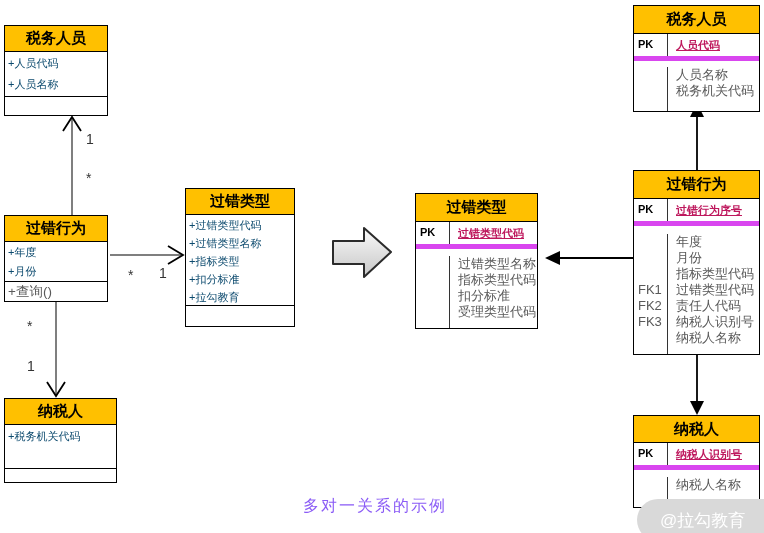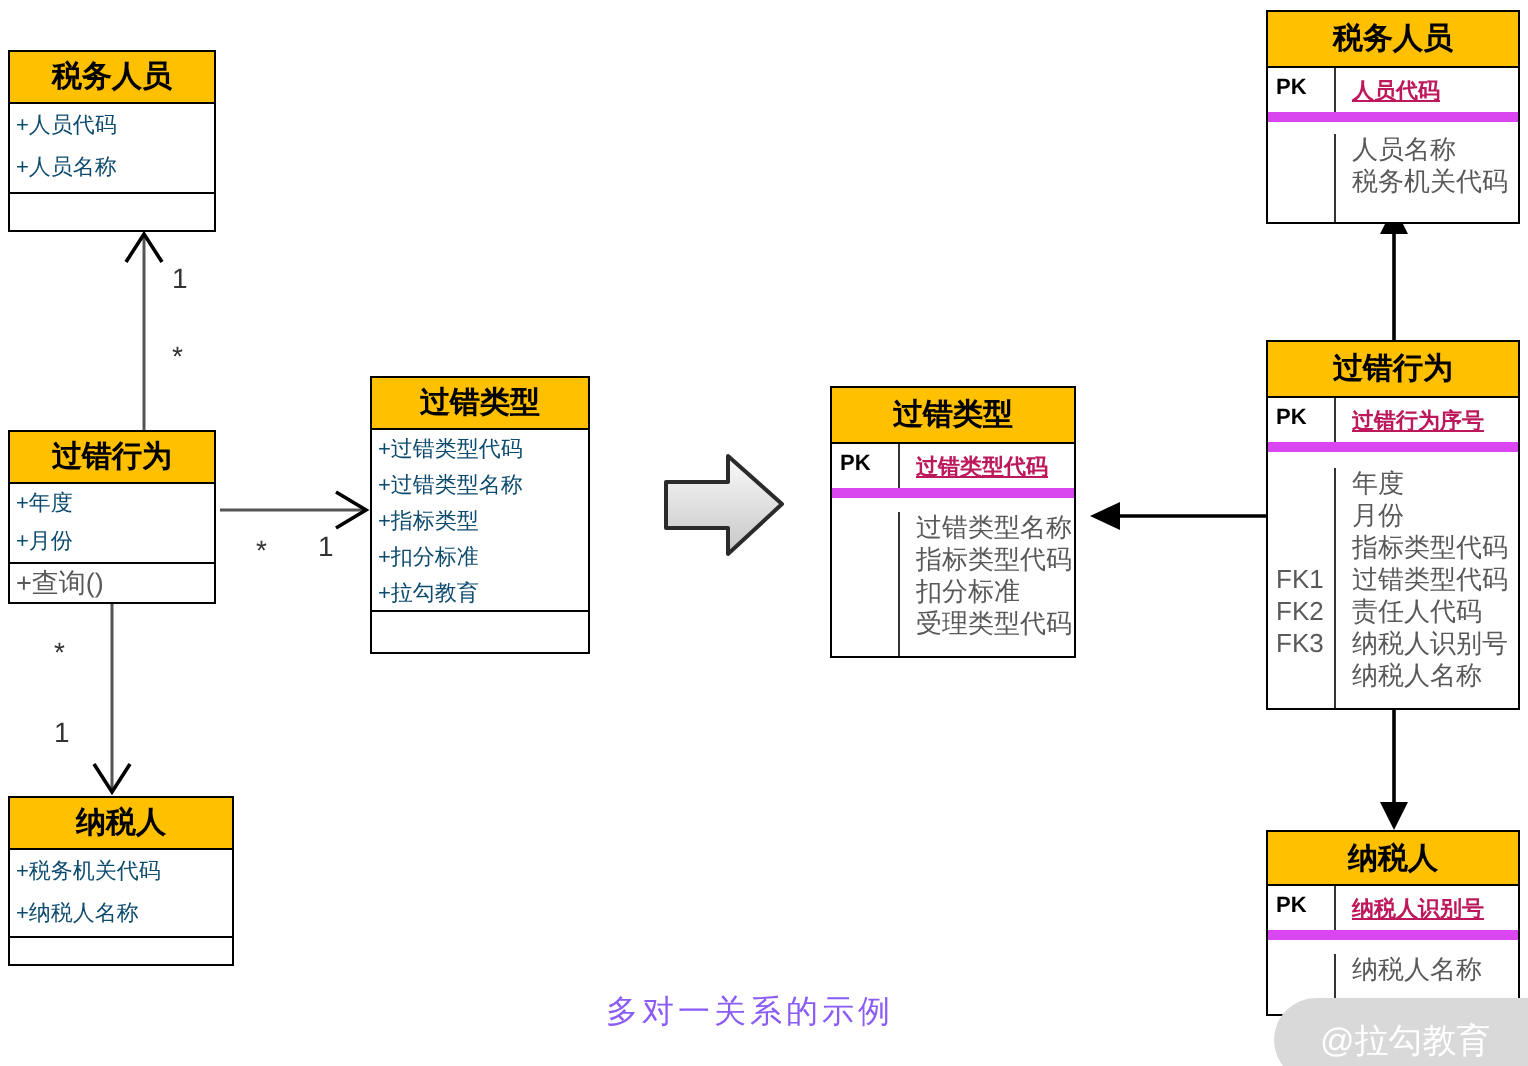--- a/index.html
+++ b/index.html
@@ -94,21 +94,20 @@
     </div>
     <div class="uml-ops" style="height:19px;line-height:19px;">
       <div>+查询()</div>
     </div>
   </div>
 
   <div class="uml-class" style="left:4px;top:398px;width:113px;">
     <div class="uml-header" style="height:25px;">纳税人</div>
     <div class="uml-attrs" style="height:44px;line-height:21px;">
       <div>+税务机关代码</div>
-      <div>+纳税人名称</div>
     </div>
     <div class="uml-ops" style="height:13px;"></div>
   </div>
 
   <div class="uml-class" style="left:185px;top:188px;width:110px;">
     <div class="uml-header" style="height:25px;">过错类型</div>
     <div class="uml-attrs" style="height:91px;line-height:18px;">
       <div>+过错类型代码</div>
       <div>+过错类型名称</div>
       <div>+指标类型</div>

